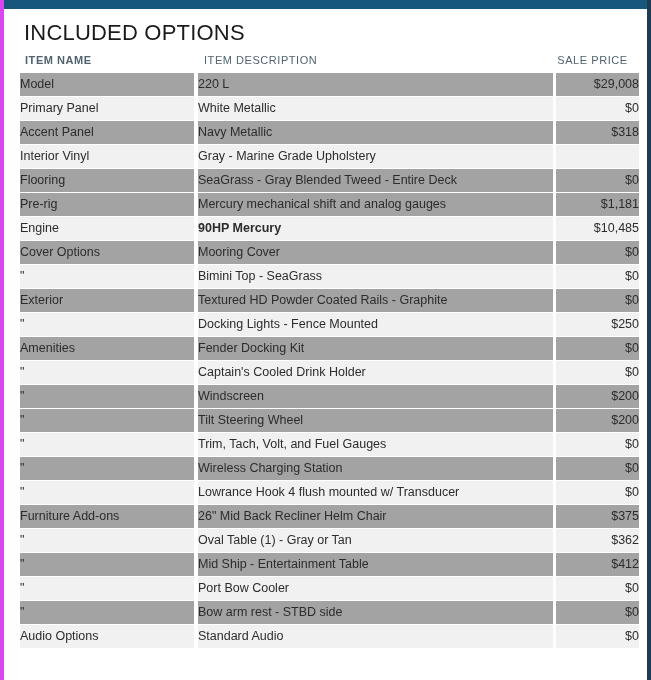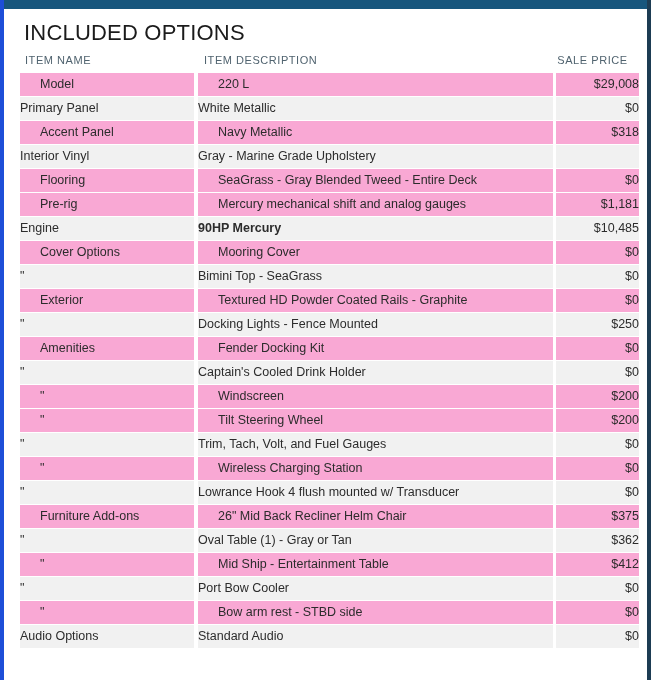--- a/index.html
+++ b/index.html
@@ -15,21 +15,21 @@
     -webkit-font-smoothing: antialiased;
   }
 
   
   .panel {
     position: relative;
     box-sizing: border-box;
     width: 651px;
     height: 680px;
     background: #ffffff;
-    border-left: 4px solid #1d4ed8;
+    border-left: 4px solid #d946ef;
     border-right: 4px solid #1d3c53;
     overflow: hidden;
   }
   .topbar {
     height: 9px;
     background: #175party;
     background: #17567d;
     border-bottom: 1px solid #ffffff;
   }
   .panel-inner {
@@ -64,21 +64,21 @@
   .opt-table thead th {
     font-size: 11px;
     font-weight: 400;
     letter-spacing: 0.55px;
     color: #50636f;
     padding: 3px 0 7px 0;
     text-align: left;
     background: #ffffff;
     white-space: nowrap;
   }
-  .opt-table thead th.th-name  { padding-left: 5px; }
+  .opt-table thead th.th-name  { padding-left: 5px; font-weight: bold; }
   .opt-table thead th.th-desc  { padding-left: 6px; }
   .opt-table thead th.th-price { text-align: center; padding-right: 10px; }
   .opt-table thead th.th-gap   { padding: 0; }
 
   .opt-table tbody td {
     font-size: 12.5px;
     color: #2c2c2c;
     height: 23px;
     line-height: 23px;
     padding: 0;
@@ -90,21 +90,21 @@
   }
   .opt-table tbody td.gap {
     background: #ffffff !important;
     border-bottom: 1px solid #ffffff;
   }
   .td-name  { padding-left: 5px;  }
   .td-desc  { padding-left: 6px;  }
   .td-price { text-align: right; padding-right: 10px; }
 
   
-  tr.band-a td.shade { background: #f9a8d4; padding-left: 20px; }
+  tr.band-a td.shade { background: #a3a3a3; }
   tr.band-b td.shade { background: #f1f1f1; margin-left: 13px; }
 
   
   .hl {
     color: #e8212b;
     font-weight: bold;
   }
 
   .ditto {
     font-size: 11px;

